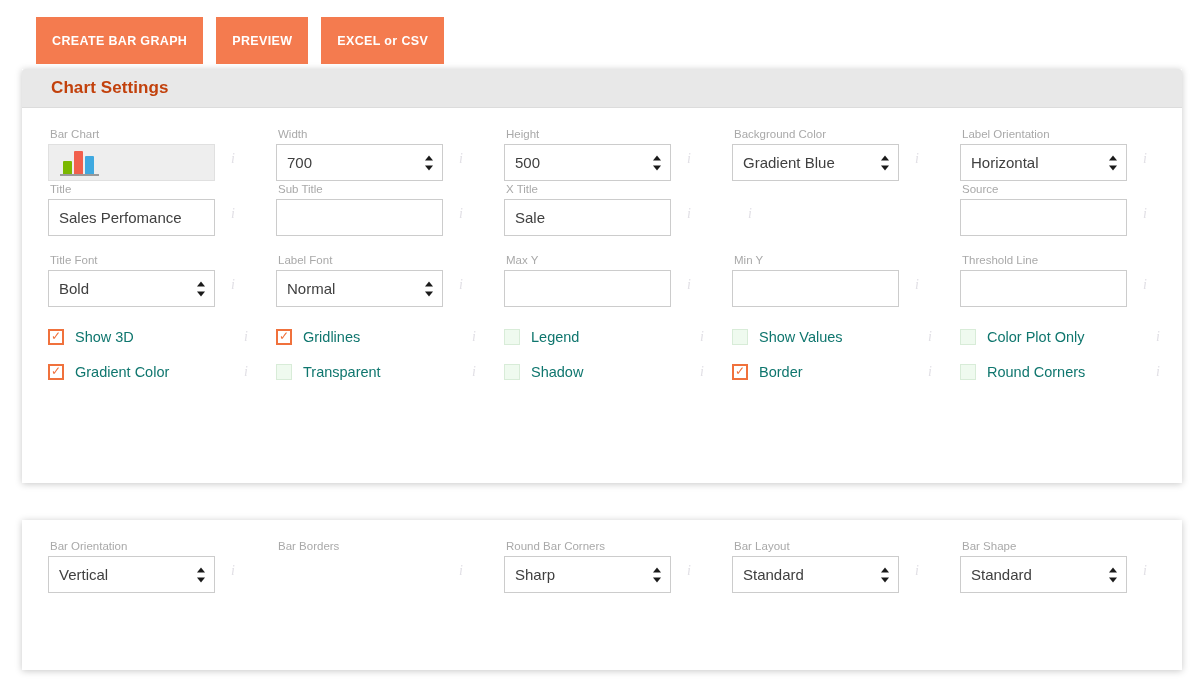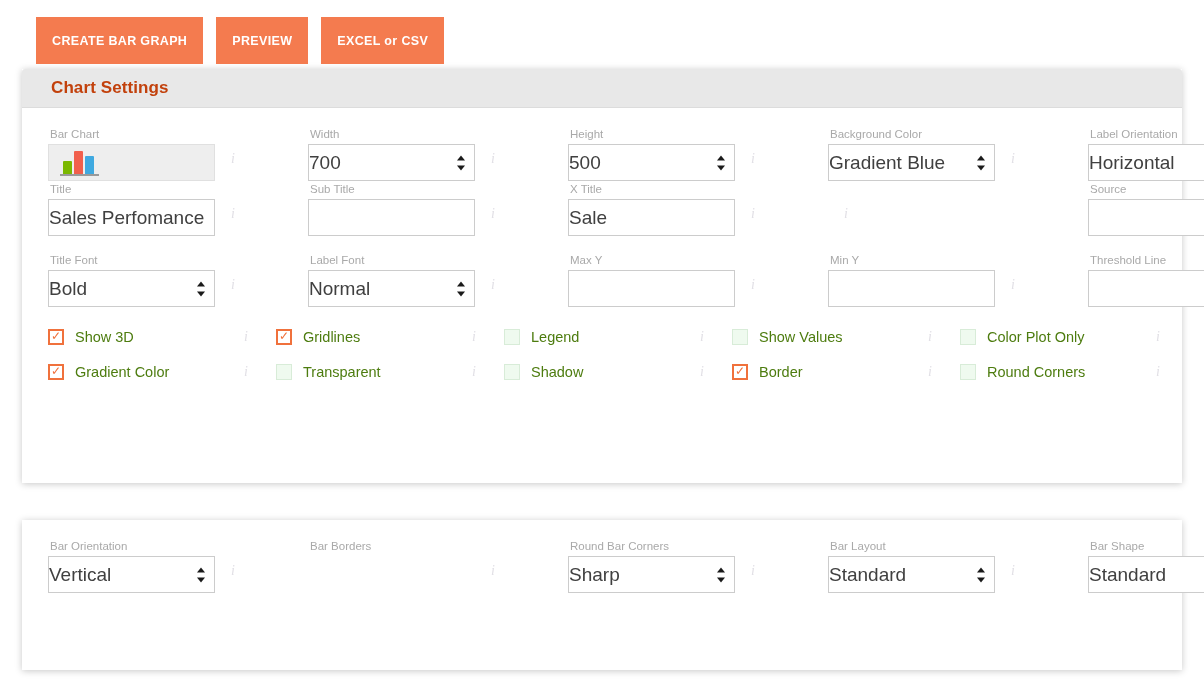--- a/index.html
+++ b/index.html
@@ -59,21 +59,20 @@
     font-weight: bold;
     color: #c2410c;
     letter-spacing: .1px;
   }
   .panel-body { padding: 0; position: relative; }
 
   
   .row {
     display: flex;
     padding: 0 0 0 26px;
-    gap: 32px;
   }
   .cell {
     width: 228px;
     flex: 0 0 228px;
     display: flex;
     align-items: flex-start;
   }
   .fieldwrap { width: 167px; flex: 0 0 167px; }
 
   .fld-label {
@@ -83,23 +82,23 @@
     margin: 0 0 3px 2px;
     line-height: 13px;
     white-space: nowrap;
   }
 
   .ctl {
     width: 167px;
     height: 37px;
     border: 1px solid #cccccc;
     background: #ffffff;
-    font-size: 19px;
+    font-size: 15px;
     color: #404040;
-    padding: 0 0;
+    padding: 0 10px;
     display: flex;
     align-items: center;
     font-family: "Liberation Sans", sans-serif;
     position: relative;
   }
   .ctl.select { padding-right: 26px; }
   .ctl .val { white-space: nowrap; overflow: hidden; }
 
   
   .arrows {
@@ -181,21 +180,21 @@
   .cb.on::after {
     content: "\2713";
     position: absolute;
     left: 1px; top: -2px;
     font-size: 12px;
     color: #f0713c;
     line-height: 14px;
   }
   .cb-label {
     font-size: 14.5px;
-    color: #4d7c0f;
+    color: #0f766e;
     white-space: nowrap;
   }
   .chkcell .info { margin-top: 0; margin-left: auto; margin-right: 28px; }
 </style>
 </head>
 <body>
 
 <div class="toolbar" id="toolbar">
     <button class="btn">CREATE BAR GRAPH</button>
     <button class="btn">PREVIEW</button>

